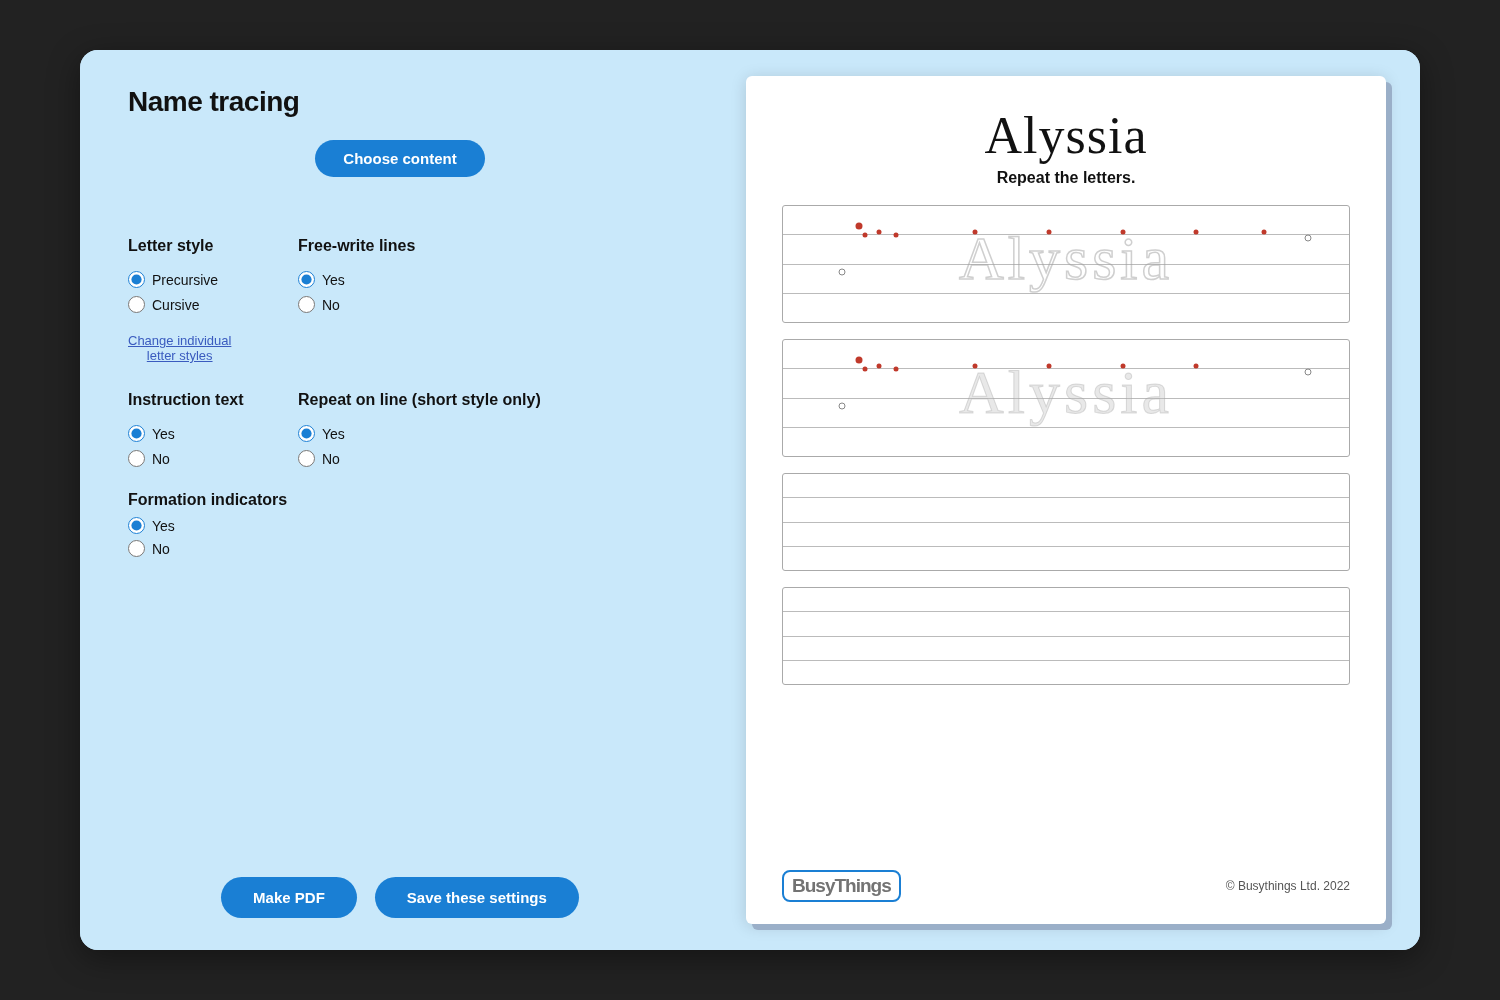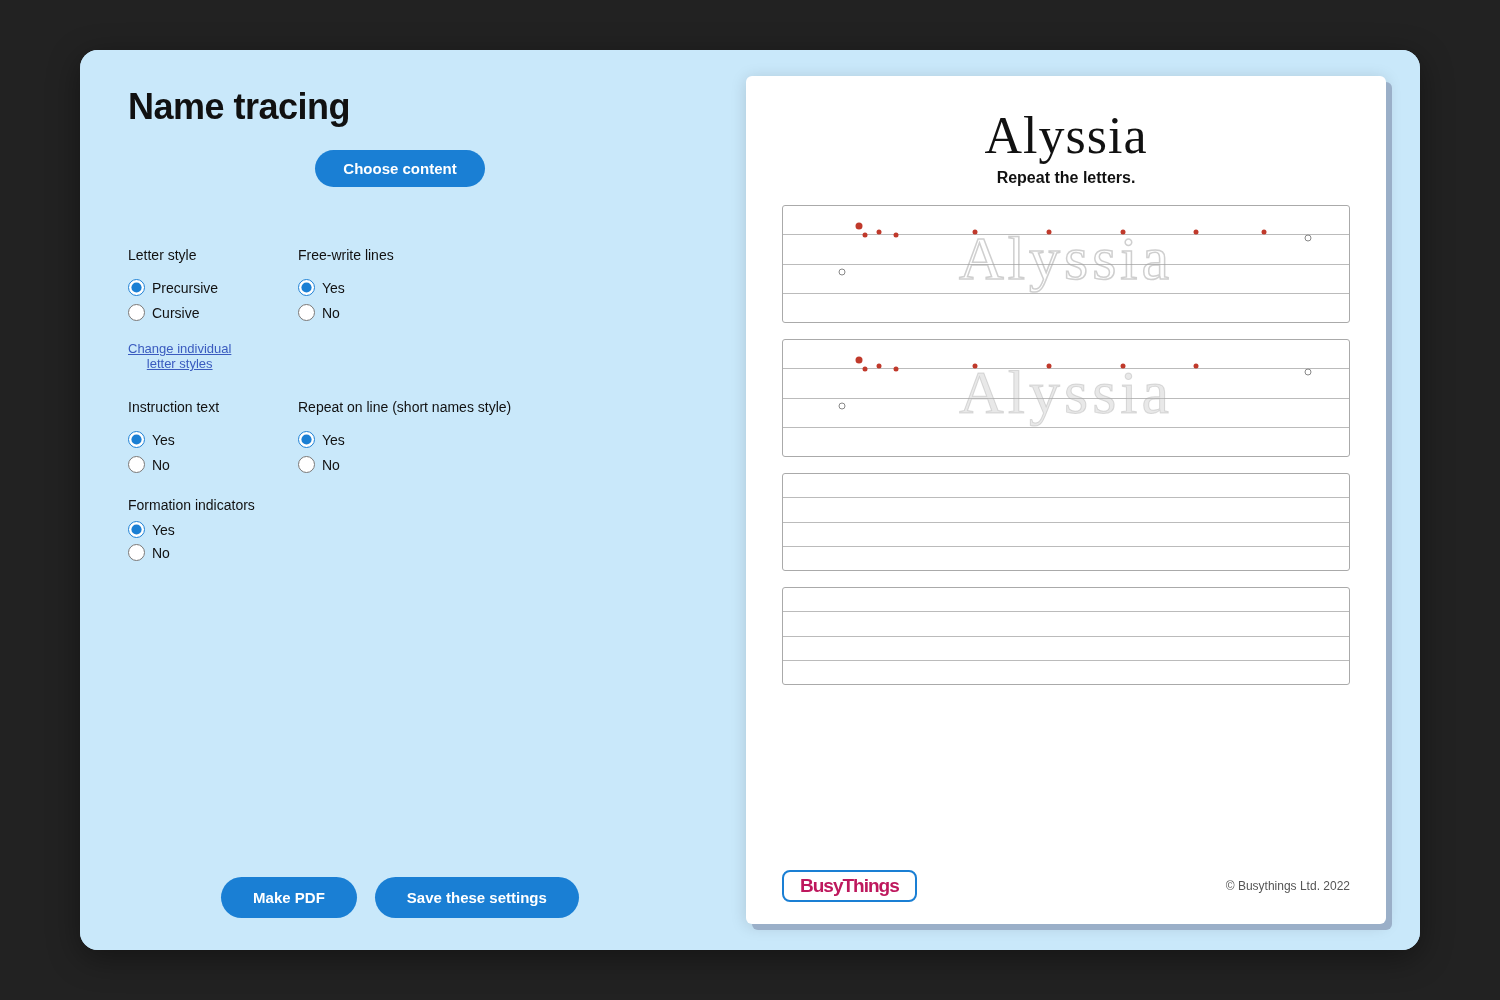--- a/index.html
+++ b/index.html
@@ -24,21 +24,21 @@
     .left-panel {
       width: 640px;
       min-width: 640px;
       background: #c9e8fa;
       padding: 36px 48px 32px 48px;
       display: flex;
       flex-direction: column;
       gap: 0;
     }
     .page-title {
-      font-size: 36px;
+      font-size: 28px;
       font-weight: 800;
       color: #111;
       margin-bottom: 22px;
       letter-spacing: -0.5px;
     }
     .choose-content-btn {
       display: inline-block;
       background: #1a7fd4;
       color: #fff;
       font-size: 15px;
@@ -55,22 +55,22 @@
       grid-template-columns: 170px 200px 210px;
       gap: 0 0;
       margin-bottom: 10px;
     }
     .option-group {
       display: flex;
       flex-direction: column;
       gap: 8px;
     }
     .option-group-title {
-      font-size: 14px;
-      font-weight: 400;
+      font-size: 16px;
+      font-weight: 700;
       color: #111;
       margin-bottom: 8px;
     }
     .radio-row {
       display: flex;
       align-items: center;
       gap: 7px;
       font-size: 14px;
       color: #111;
       cursor: pointer;
@@ -222,26 +222,26 @@
     .worksheet-footer {
       display: flex;
       justify-content: space-between;
       align-items: center;
       margin-top: 10px;
       padding-top: 6px;
     }
     .busy-things-logo {
       font-size: 19px;
       font-weight: 900;
-      color: #be185d;
+      color: #737373;
       font-family: Arial Rounded MT Bold, Arial, sans-serif;
       letter-spacing: -1px;
       border: 2.5px solid #1a7fd4;
       border-radius: 8px;
-      padding: 3px 16px;
+      padding: 3px 8px;
     }
     .copyright-text {
       font-size: 12px;
       color: #555;
     }
     .spacer { flex: 1; }
   </style>
 </head>
 <body>
 
@@ -294,21 +294,21 @@
           <input type="radio" name="instr-text" checked="" style="">
           <span>Yes</span>
         </label>
         <label class="radio-row">
           <input type="radio" name="instr-text" style="">
           <span>No</span>
         </label>
       </div>
 
       <div class="option-group">
-        <div class="option-group-title">Repeat on line (short names style)</div>
+        <div class="option-group-title">Repeat on line (short style only)</div>
         <label class="radio-row">
           <input type="radio" name="repeat-line" checked="" style="">
           <span>Yes</span>
         </label>
         <label class="radio-row">
           <input type="radio" name="repeat-line" style="">
           <span>No</span>
         </label>
       </div>
     </div>

